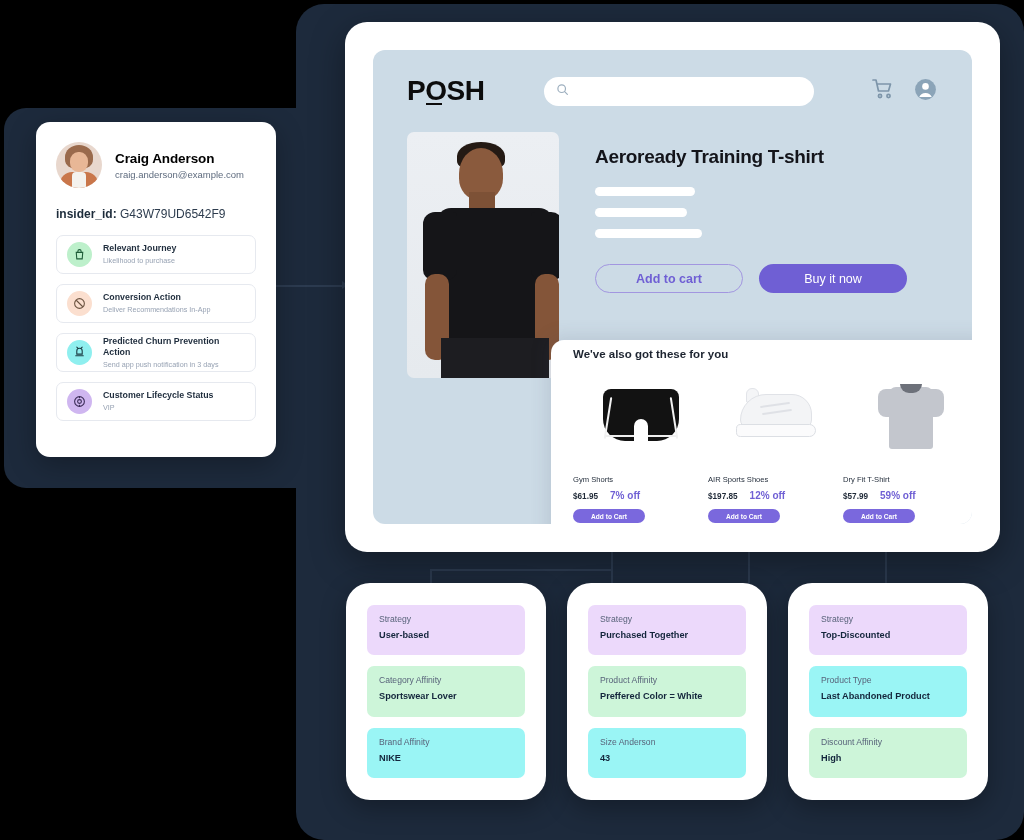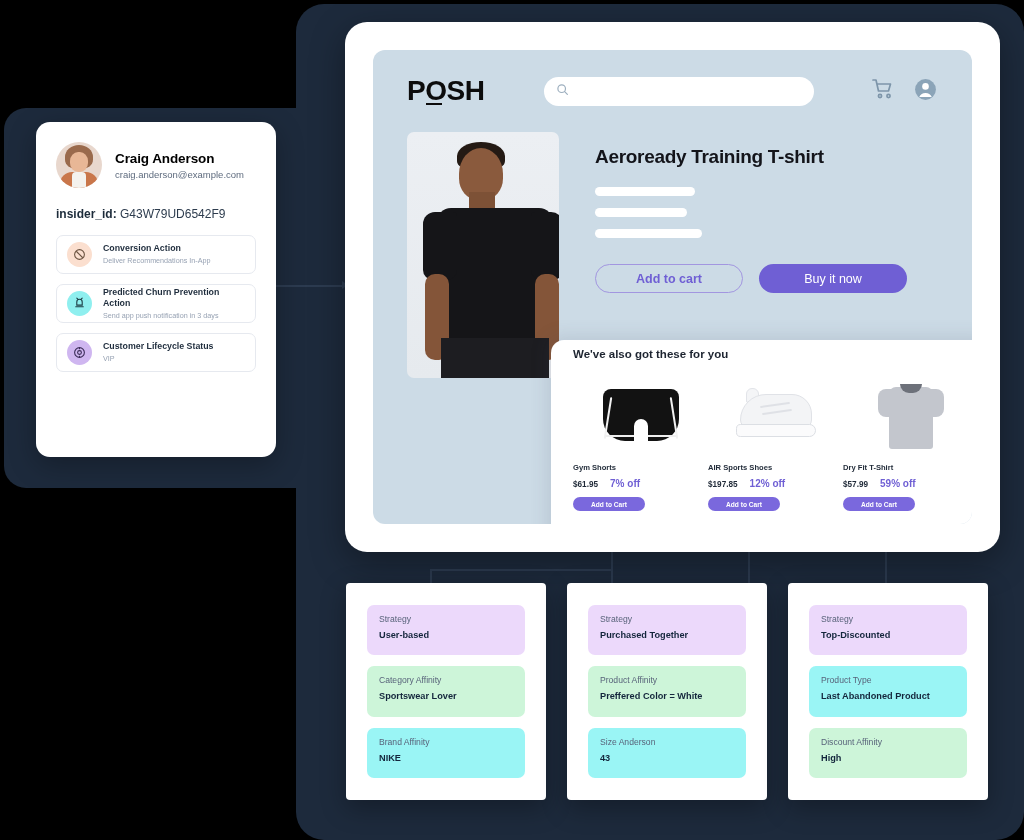--- a/index.html
+++ b/index.html
@@ -259,40 +259,40 @@
   .shoe-l1 { position:absolute; left:26px; top:16px; width:30px; height:2px; background:#dfe1e6; border-radius:2px; transform:rotate(-8deg); }
   .shoe-l2 { position:absolute; left:28px; top:23px; width:30px; height:2px; background:#dfe1e6; border-radius:2px; transform:rotate(-8deg); }
 
   
   .ts { position: relative; width: 66px; height: 68px; }
   .ts-body { position:absolute; left:11px; top:6px; width:44px; height:62px; background:#c3c6cd; border-radius: 7px 7px 3px 3px; }
   .ts-sl-l { position:absolute; left:0px; top:8px; width:18px; height:28px; background:#c3c6cd; border-radius: 8px 2px 6px 8px; }
   .ts-sl-r { position:absolute; right:0px; top:8px; width:18px; height:28px; background:#c3c6cd; border-radius: 2px 8px 8px 6px; }
   .ts-collar{ position:absolute; left:22px; top:3px; width:22px; height:9px; background:#6d717a; border-radius: 0 0 10px 10px; }
 
-  .reco-name { font-size: 7.6px; font-weight: 700; color: #1f2937; margin-top: 6px; }
+  .reco-name { font-size: 7.6px; font-weight: 400; color: #1f2937; margin-top: 18px; }
   .reco-price-row { display:flex; align-items:baseline; gap: 12px; margin-top: 6px; }
   .reco-price { font-size: 8.2px; font-weight: 700; color: #1f2937; }
   .reco-off { font-size: 10px; font-weight: 700; color: #6f5fd4; }
   .reco-btn {
     margin-top: 8px;
     width: 72px; height: 14px; border-radius: 7px;
     background: #7a68dd; border: none; color: #ffffff;
     font-size: 6.6px; font-weight: 700;
     display:flex; align-items:center; justify-content:center;
     cursor: pointer;
   }
 
   
   .strategy-card {
     position: absolute;
     top: 583px;
     width: 200px; height: 217px;
     background: #ffffff;
-    border-radius: 4px;
+    border-radius: 24px;
     box-shadow: 0 8px 26px rgba(0,0,0,0.3);
     z-index: 5;
     padding: 22px 21px;
     display: flex; flex-direction: column; gap: 11px;
   }
   #strategy-card-1 { left: 346px; }
   #strategy-card-2 { left: 567px; }
   #strategy-card-3 { left: 788px; }
 
   .chip {
@@ -344,20 +344,32 @@
       </div>
     </div>
 
     <div class="insider-row">
       <span class="insider-label">insider_id:</span>
       <span class="insider-value">G43W79UD6542F9</span>
     </div>
 
     <div class="attr-list">
 
+      <div class="attr-item">
+        <div class="attr-ico ico-green">
+          <svg width="13" height="13" viewBox="0 0 24 24" fill="none" stroke="#1e5c38" stroke-width="2" stroke-linecap="round">
+            <path d="M6 8h12l-1 12H7L6 8z"></path>
+              <path d="M9 8V6a3 3 0 0 1 6 0v2"></path>
+          </svg>
+        </div>
+        <div>
+          <div class="attr-title">Relevant Journey</div>
+          <div class="attr-sub">Likelihood to purchase</div>
+        </div>
+      </div>
 
       <div class="attr-item">
         <div class="attr-ico ico-peach">
           <svg width="13" height="13" viewBox="0 0 24 24" fill="none" stroke="#6b5340" stroke-width="2">
             <circle cx="12" cy="12" r="9"></circle>
               <line x1="6" y1="6" x2="18" y2="18"></line>
           </svg>
         </div>
         <div>
           <div class="attr-title">Conversion Action</div>

